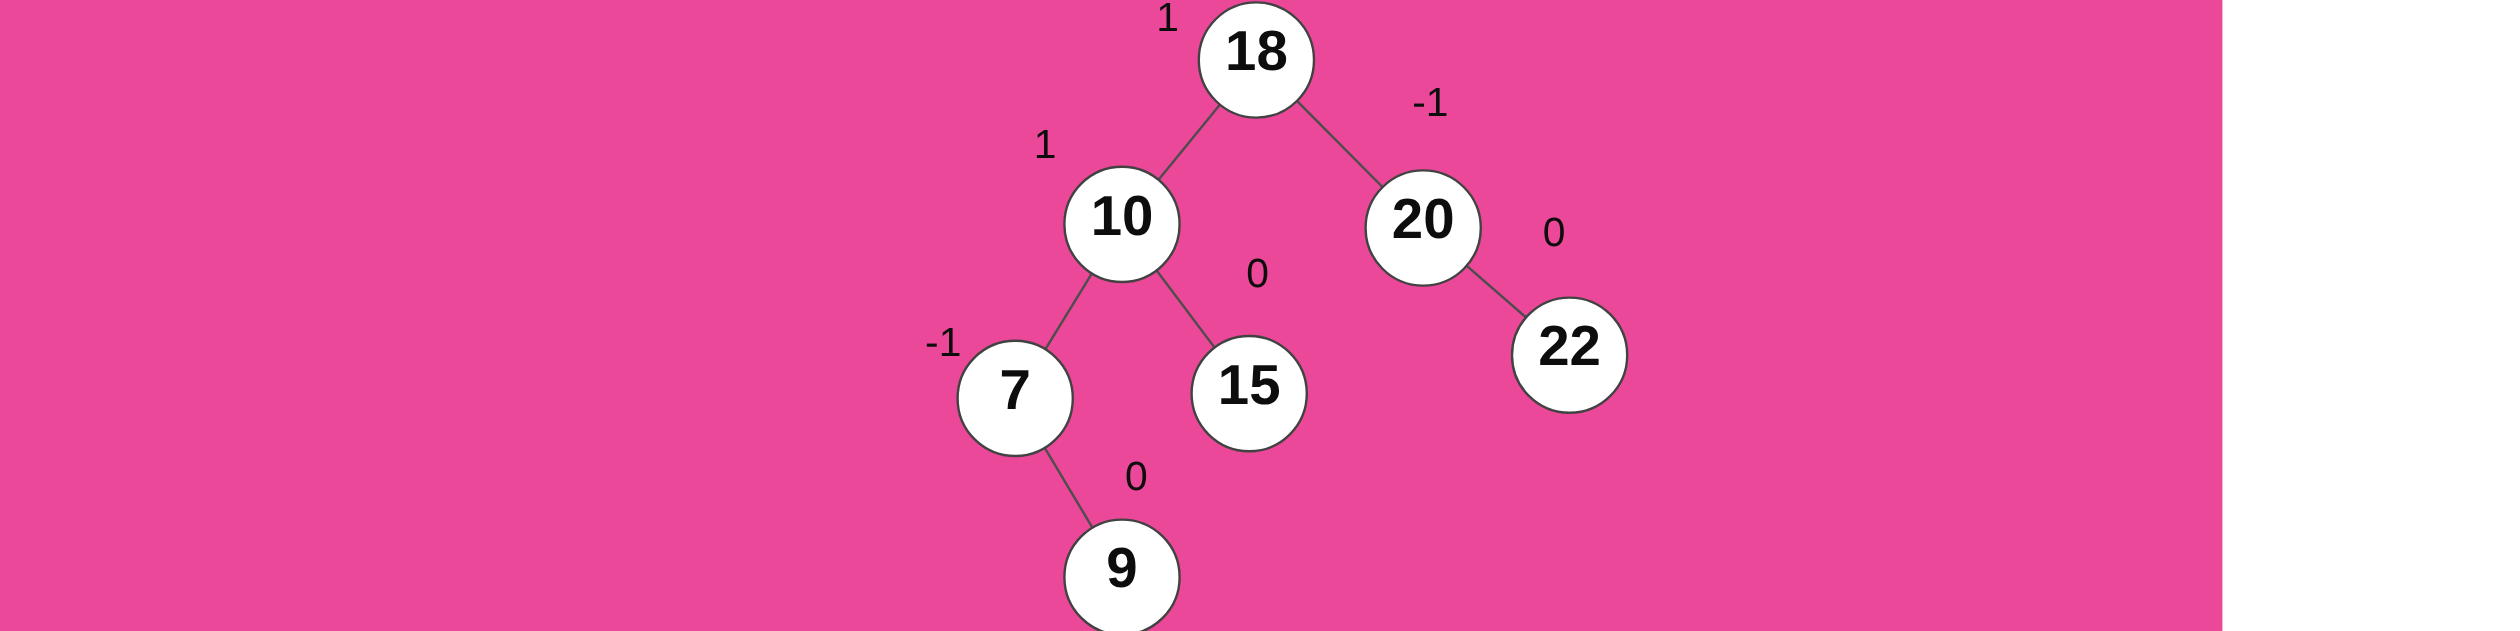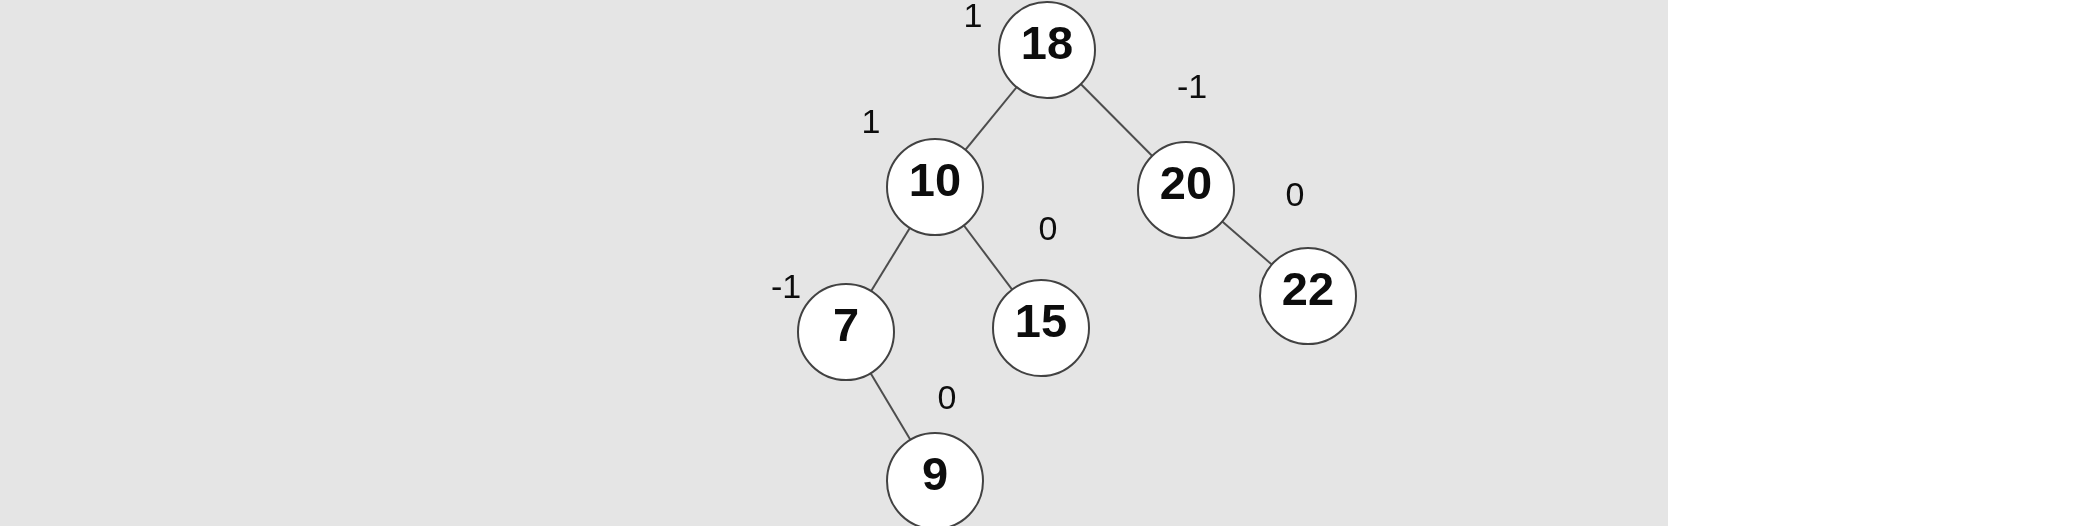--- a/index.html
+++ b/index.html
@@ -2,23 +2,23 @@
 <html><head>
 <meta charset="utf-8">
 <style>
   html, body {
     margin: 0;
     padding: 0;
     background: #ffffff;
   }
   .stage {
     position: relative;
-    width: 1668px;
+    width: 1852px;
     height: 526px;
-    background: #e5e5e5;
+    background: #ec4899;
     overflow: hidden;
     font-family: "Liberation Sans", sans-serif;
   }
   svg text {
     font-family: "Liberation Sans", sans-serif;
     user-select: none;
   }
   .node-value {
     font-weight: 700;
   }

